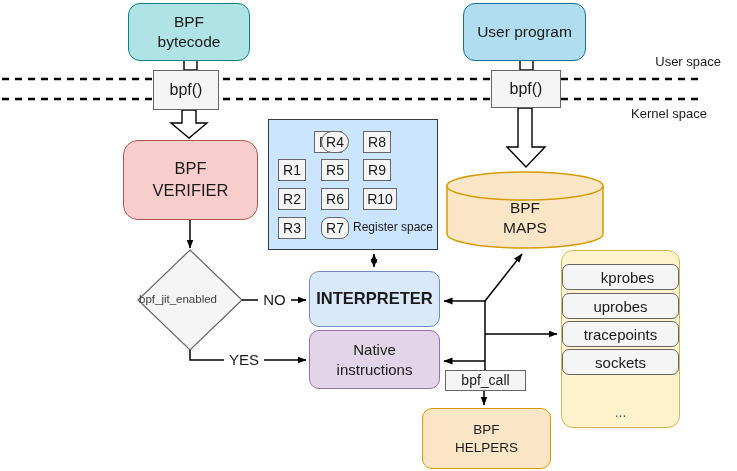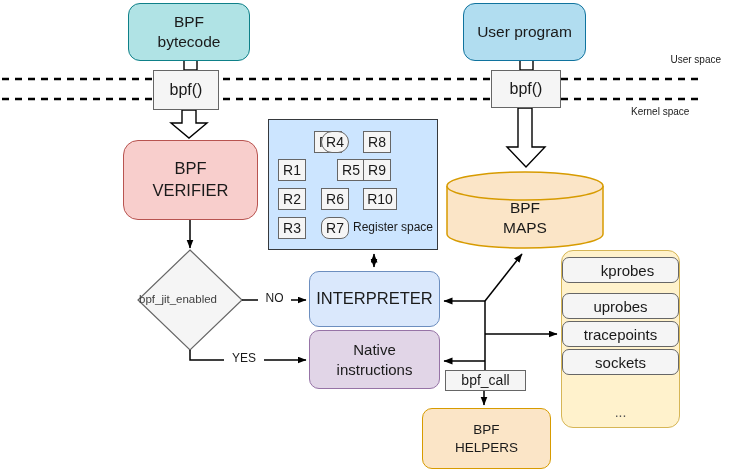--- a/index.html
+++ b/index.html
@@ -10,39 +10,39 @@
   #wires{position:absolute;left:0;top:0;width:737px;height:471px;z-index:1;}
   .abs{position:absolute;box-sizing:border-box;z-index:2;}
   .node{
     display:flex;align-items:center;justify-content:center;text-align:center;
     line-height:1.32;
   }
   .rounded{border-radius:12px;}
   .teal   {background:#B0E3E5;border:1.5px solid #0E8088;}
   .blue   {background:#B1DDF0;border:1.5px solid #10739E;}
   .pink   {background:#F8CECC;border:1.5px solid #B85450;border-radius:15px;}
-  .lblue  {background:#DAE8FC;border:1.5px solid #6C8EBF;border-radius:10px;}
+  .lblue  {background:#DAE8FC;border:1.5px solid #6C8EBF;border-radius:10px;font-weight:bold;}
   .purple {background:#E1D5E7;border:1.5px solid #9673A6;border-radius:10px;}
   .orange {background:#FBE5C7;border:1.5px solid #D79B00;border-radius:10px;}
   .graybox{background:#F5F5F5;border:1px solid #666666;}
   .regfile{background:#CCE5FF;border:1px solid #36393D;}
   .hookwrap{background:#FFF2CC;border:1.5px solid #D6B656;border-radius:12px;}
   .hookrow{
     position:absolute;left:0;width:100%;height:26px;border-radius:7px;
     background:#F5F5F5;border:1px solid #666666;box-sizing:border-box;
     display:flex;align-items:center;justify-content:center;font-size:15px;
   }
   .reg{
     position:absolute;width:28px;height:22px;background:#F5F5F5;border:1px solid #666666;
     box-sizing:border-box;display:flex;align-items:center;justify-content:center;
     font-size:14px;
   }
   .reg.wide{width:34px;}
-  .freelabel{font-size:10px;}
-  .branchlabel{background:#fff;padding:0 2px;font-size:12px;text-align:center;}
+  .freelabel{font-size:13px;}
+  .branchlabel{background:#fff;padding:0 2px;font-size:15px;text-align:center;}
 </style>
 </head>
 <body>
 
 <div id="canvas">
 
   <svg id="wires" viewBox="0 0 737 471" xmlns="http://www.w3.org/2000/svg">
     <defs>
       <marker id="arw" markerWidth="10" markerHeight="8" refX="8.5" refY="3.5" orient="auto" markerUnits="userSpaceOnUse">
         <path d="M0,0 L9,3.5 L0,7 Z" fill="#000"></path>
@@ -107,21 +107,21 @@
       <div>VERIFIER</div>
     </div>
   </div>
 
   <div class="abs regfile" style="left:268px;top:119px;width:170px;height:131px;">
     <span class="reg" style="left:9px; top:11px;margin-left:36px;">R0</span>
     <span class="reg" style="left:9px; top:39px;">R1</span>
     <span class="reg" style="left:9px; top:68px;">R2</span>
     <span class="reg" style="left:9px; top:97px;">R3</span>
     <span class="reg" style="left:52px;top:11px;border-radius:11px;">R4</span>
-    <span class="reg" style="left:68px;top:39px;">R5</span>
+    <span class="reg" style="left:52px;top:39px;">R5</span>
     <span class="reg" style="left:52px;top:68px;">R6</span>
     <span class="reg" style="left:52px;top:97px;border-radius:8px;">R7</span>
     <span class="reg" style="left:94px;top:11px;">R8</span>
     <span class="reg" style="left:94px;top:39px;">R9</span>
     <span class="reg wide" style="left:94px;top:68px;">R10</span>
     <span style="position:absolute;left:84px;top:100px;font-size:12px;">Register space</span>
   </div>
 
   <div class="abs" style="left:139px;top:293px;width:102px;text-align:left;font-size:11.5px;color:#404040;">bpf_jit_enabled</div>
 
@@ -152,21 +152,21 @@
   </div>
 
   <div class="abs node orange" style="left:422px;top:408px;width:129px;height:61px;font-size:13.5px;">
     <div>
       <div>BPF</div>
       <div>HELPERS</div>
     </div>
   </div>
 
   <div class="abs hookwrap" style="left:561px;top:250px;width:119px;height:178px;">
-    <div class="hookrow" style="top:6px;padding-left:14px;">
+    <div class="hookrow" style="top:13px;padding-left:14px;">
       <span>kprobes</span>
       </div>
     <div class="hookrow" style="top:42px;">
       <span>uprobes</span>
       </div>
     <div class="hookrow" style="top:70px;">
       <span>tracepoints</span>
       </div>
     <div class="hookrow" style="top:98px;">
       <span>sockets</span>

